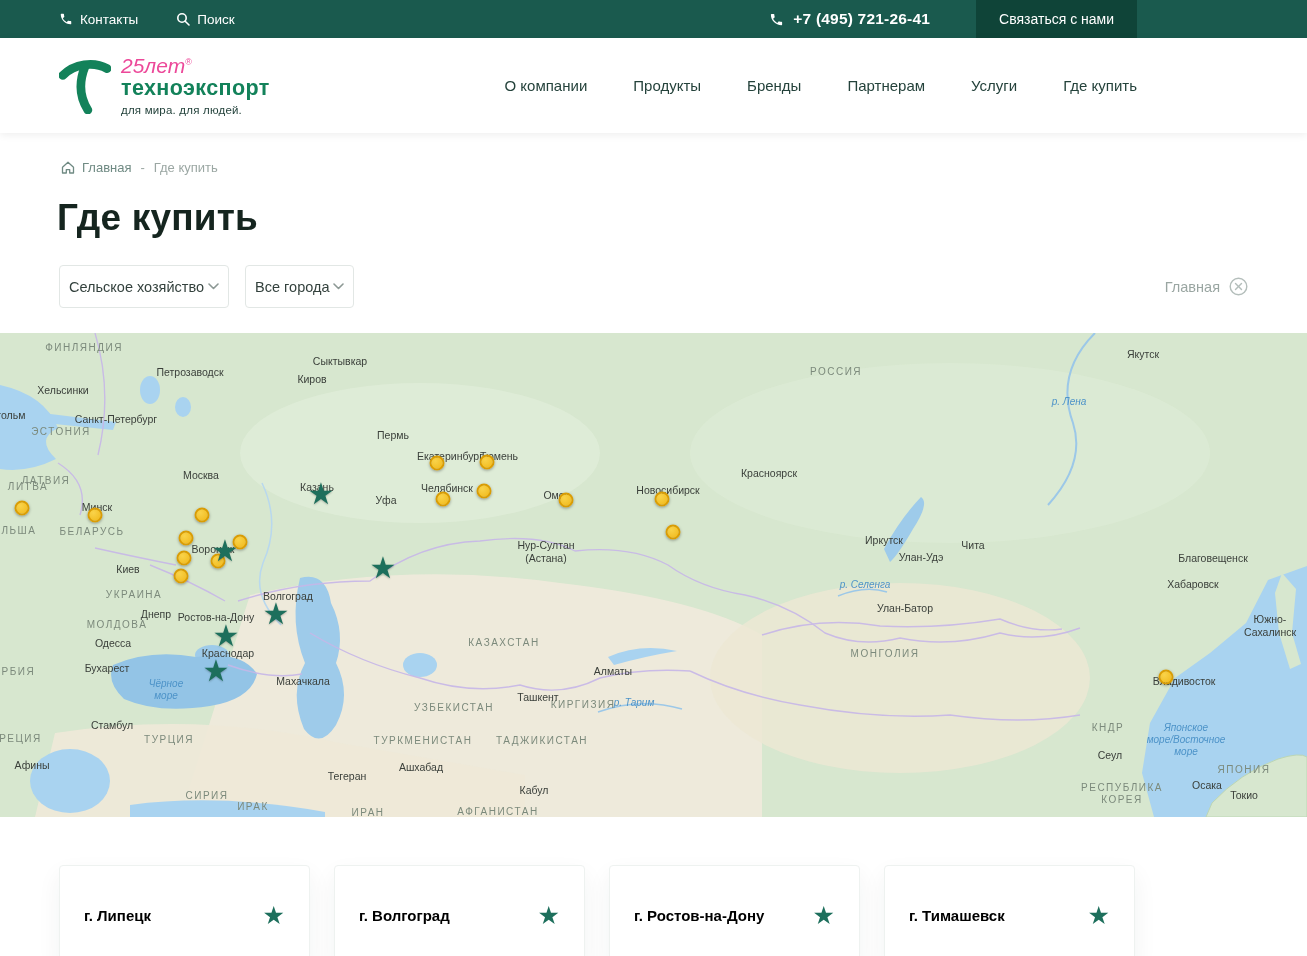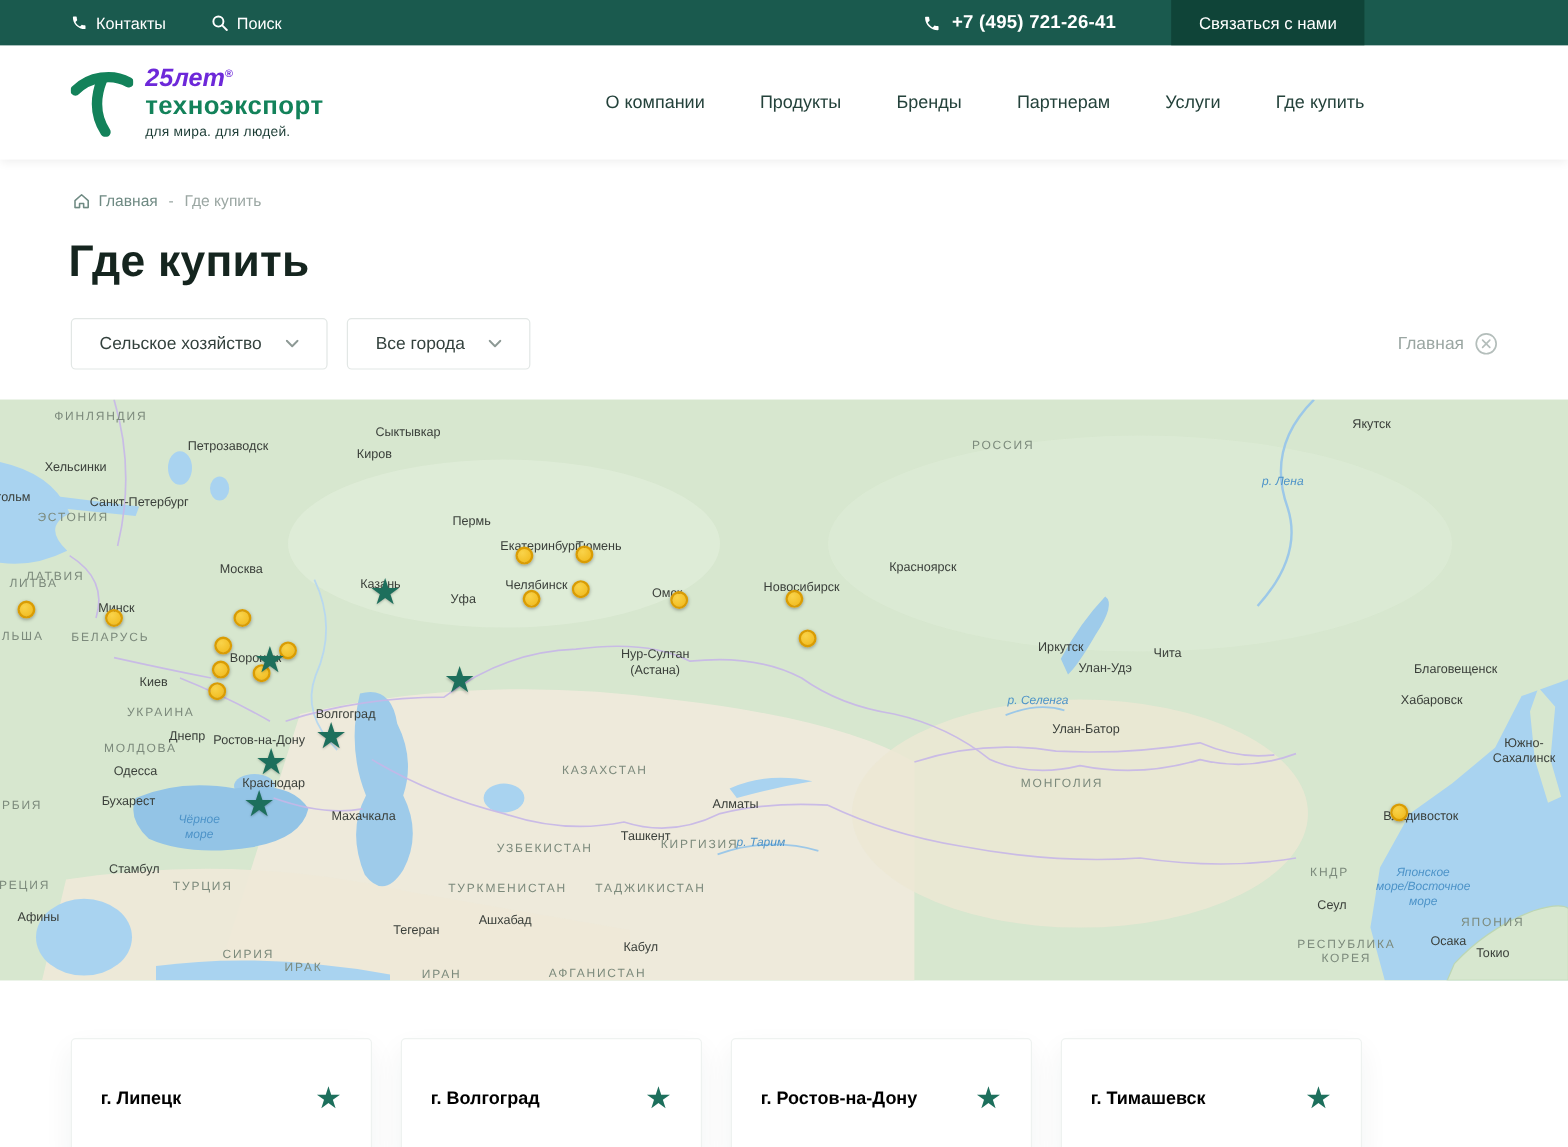--- a/index.html
+++ b/index.html
@@ -16,40 +16,40 @@
   .phone-number { font-size:15.5px; font-weight:bold; letter-spacing:.2px; }
   .cta-button { background:#0f4438; border:none; color:#fff; font-size:14px;
     padding:0 23px; margin-right:170px; display:flex; align-items:center; cursor:pointer;
     font-family:inherit; }
 
   
   .header { height:95px; background:#fff; display:flex; align-items:center;
     padding:0 170px 0 59px; box-shadow:0 2px 8px rgba(0,0,0,.07); position:relative; z-index:5; }
   .logo { display:flex; align-items:center; gap:10px; cursor:pointer; }
   .logo-text { display:flex; flex-direction:column; line-height:1.05; }
-  .logo-years { color:#6d28d9; font-weight:bold; font-size:21px; font-style:italic; }
+  .logo-years { color:#ec4899; font-weight:normal; font-size:21px; font-style:italic; }
   .logo-reg { font-size:9px; vertical-align:super; font-style:normal; }
   .logo-name { color:#13825a; font-weight:bold; font-size:21.5px; letter-spacing:.4px; }
   .logo-tagline { color:#1d3d36; font-size:11.5px; margin-top:4px; letter-spacing:.2px; }
   .nav { margin-left:auto; display:flex; gap:46px; }
   .nav a { text-decoration:none; color:#24423b; font-size:15px; cursor:pointer; }
 
   
   .breadcrumb { margin:27px 0 0 61px; display:flex; align-items:center; gap:9px;
     font-size:13px; }
   .breadcrumb .bc-home { color:#6f8a83; cursor:pointer; display:flex; align-items:center; gap:7px; }
   .breadcrumb .bc-sep { color:#9ba7a3; }
   .breadcrumb .bc-current { color:#9ba7a3; }
 
   .page-title { margin:22px 0 0 57px; font-size:37px; font-weight:bold; color:#15251f;
     letter-spacing:.2px; }
 
   .filters { margin:26px 59px 0 59px; display:flex; align-items:center; }
   .select-box { height:43px; background:#fff; border:1px solid #e2e7e5; border-radius:4px;
-    display:flex; align-items:center; gap:20px; padding:0 23px; font-size:14.5px;
+    display:flex; align-items:center; gap:4px; padding:0 9px; font-size:14.5px;
     color:#33413d; cursor:pointer; }
   .select-box + .select-box { margin-left:16px; }
   .reset { margin-left:auto; display:flex; align-items:center; gap:9px; color:#9aa6a2;
     font-size:14.5px; cursor:pointer; }
 
   
   .map-section { margin-top:25px; position:relative; width:1307px; height:484px;
     overflow:hidden; background:#d7e7cf; }
   .map-svg { position:absolute; inset:0; }
   .map-overlay { position:absolute; inset:0; }

